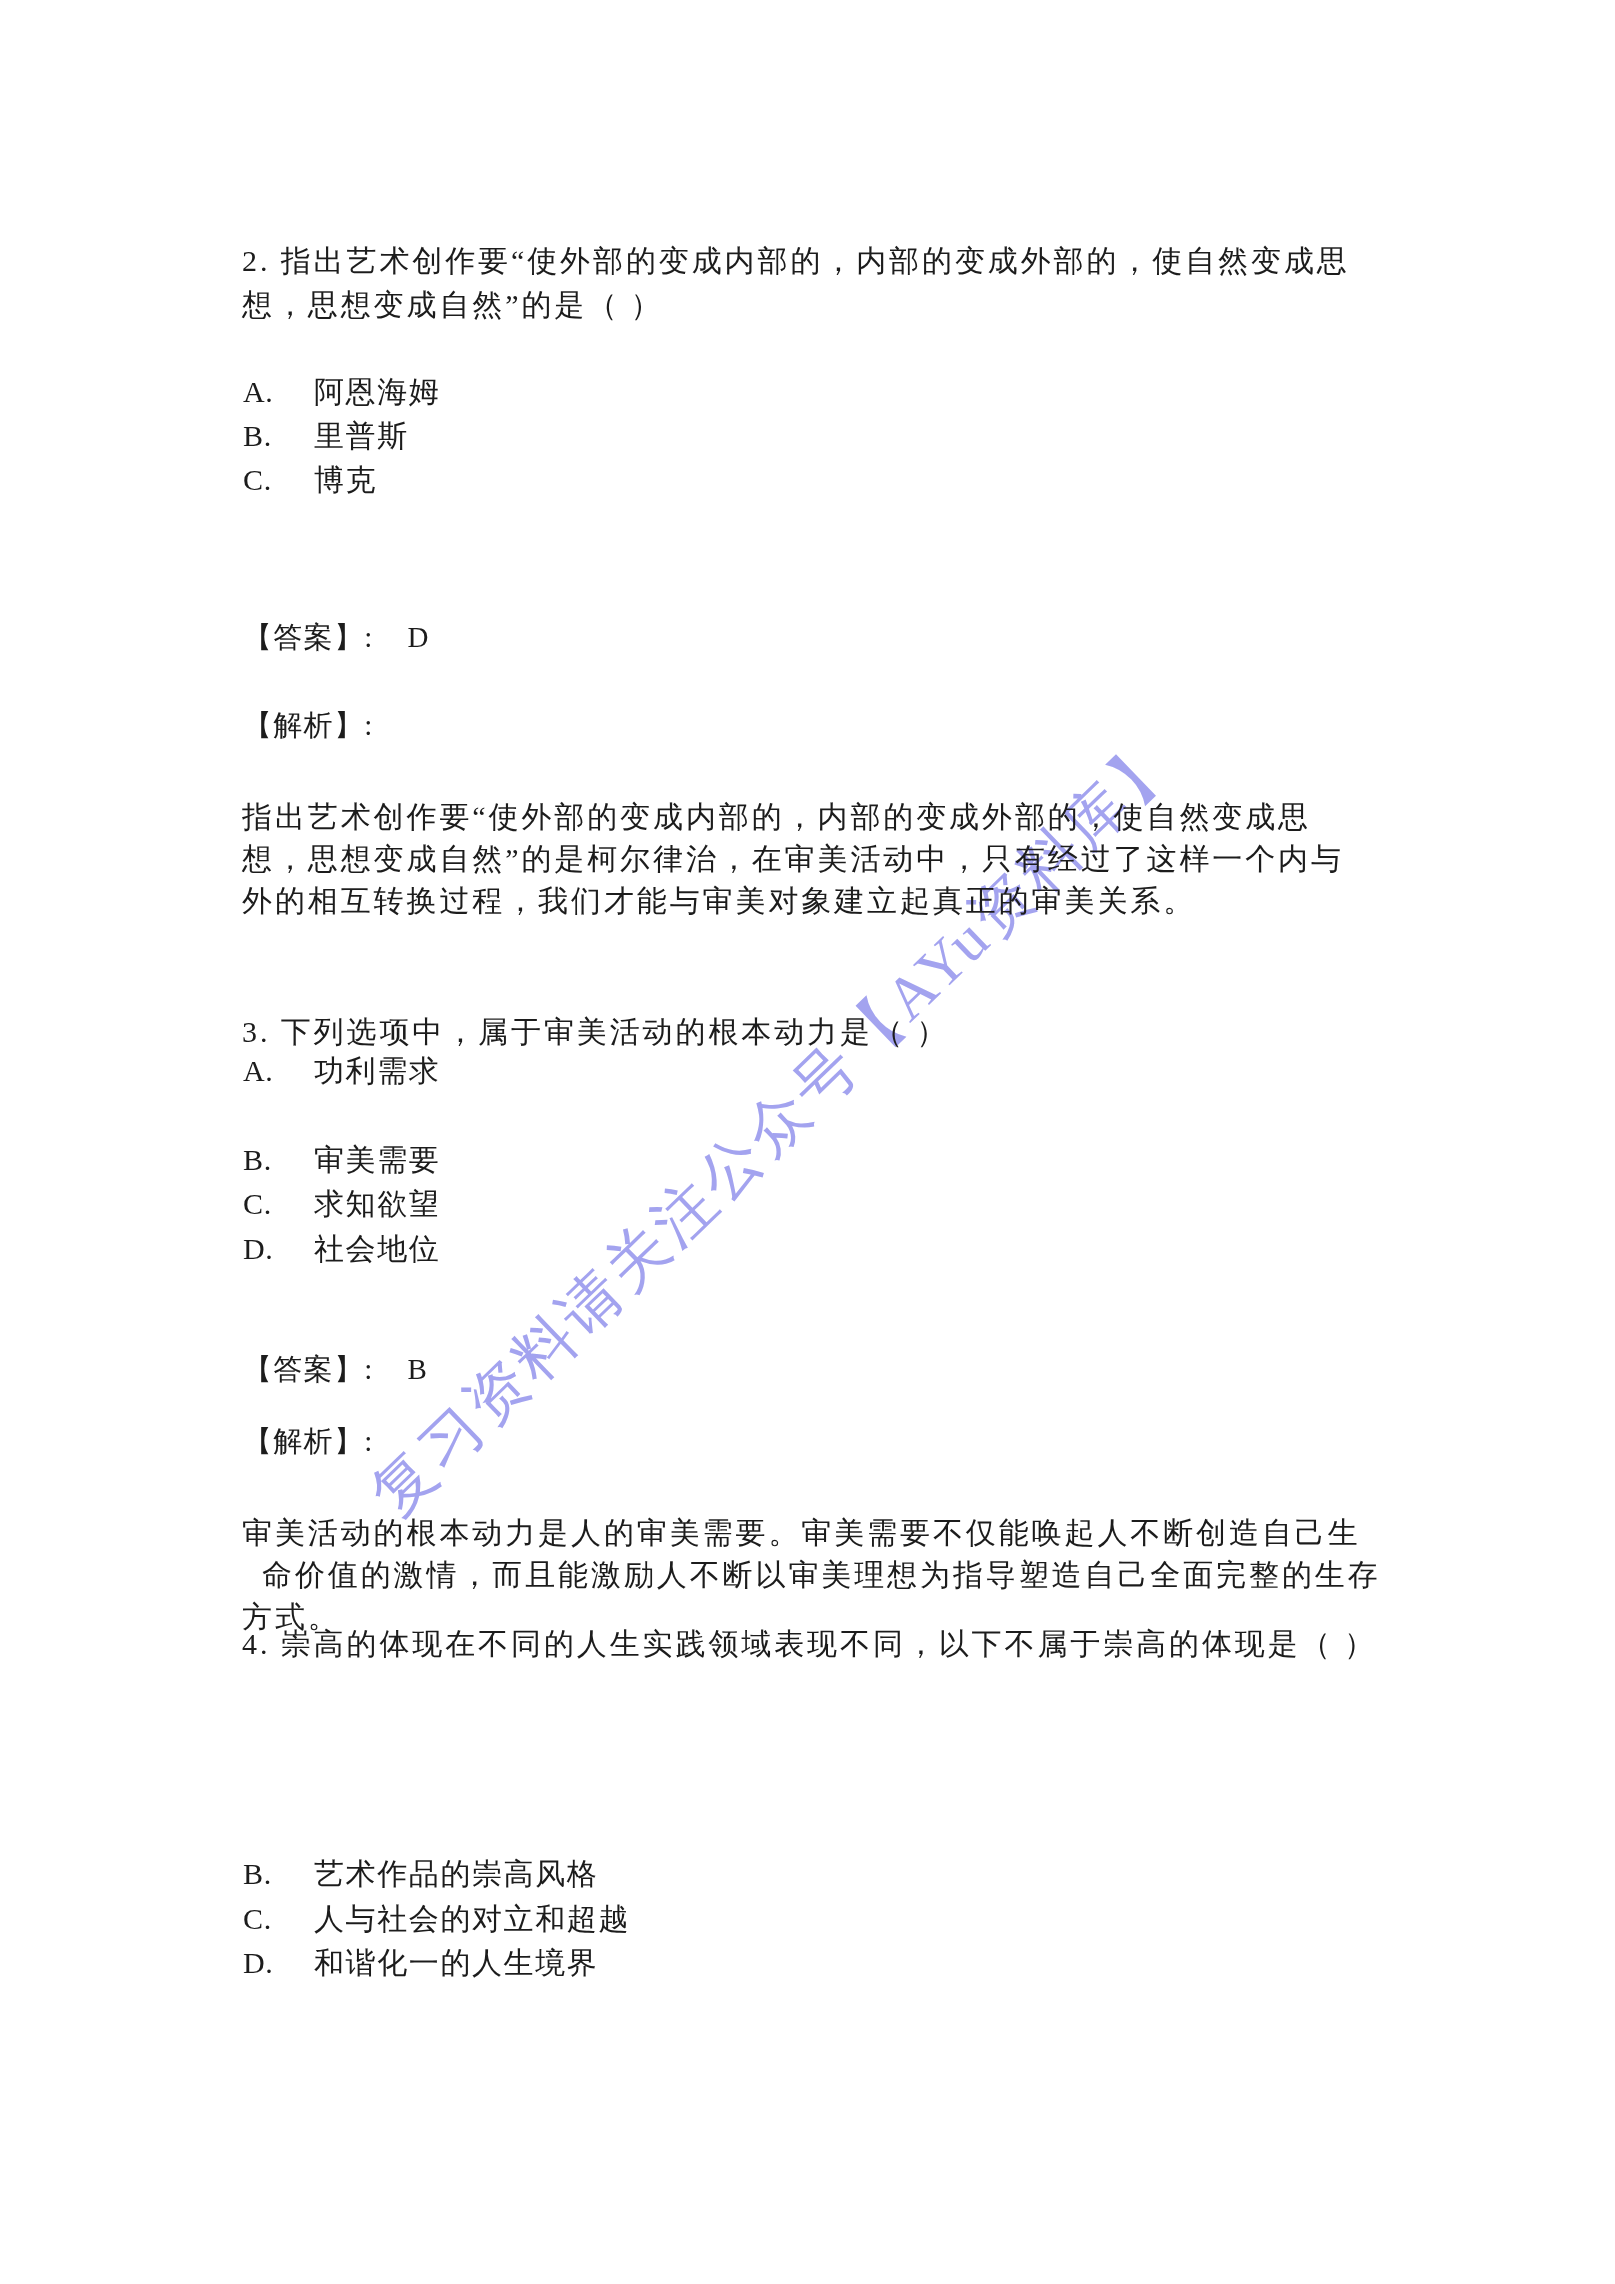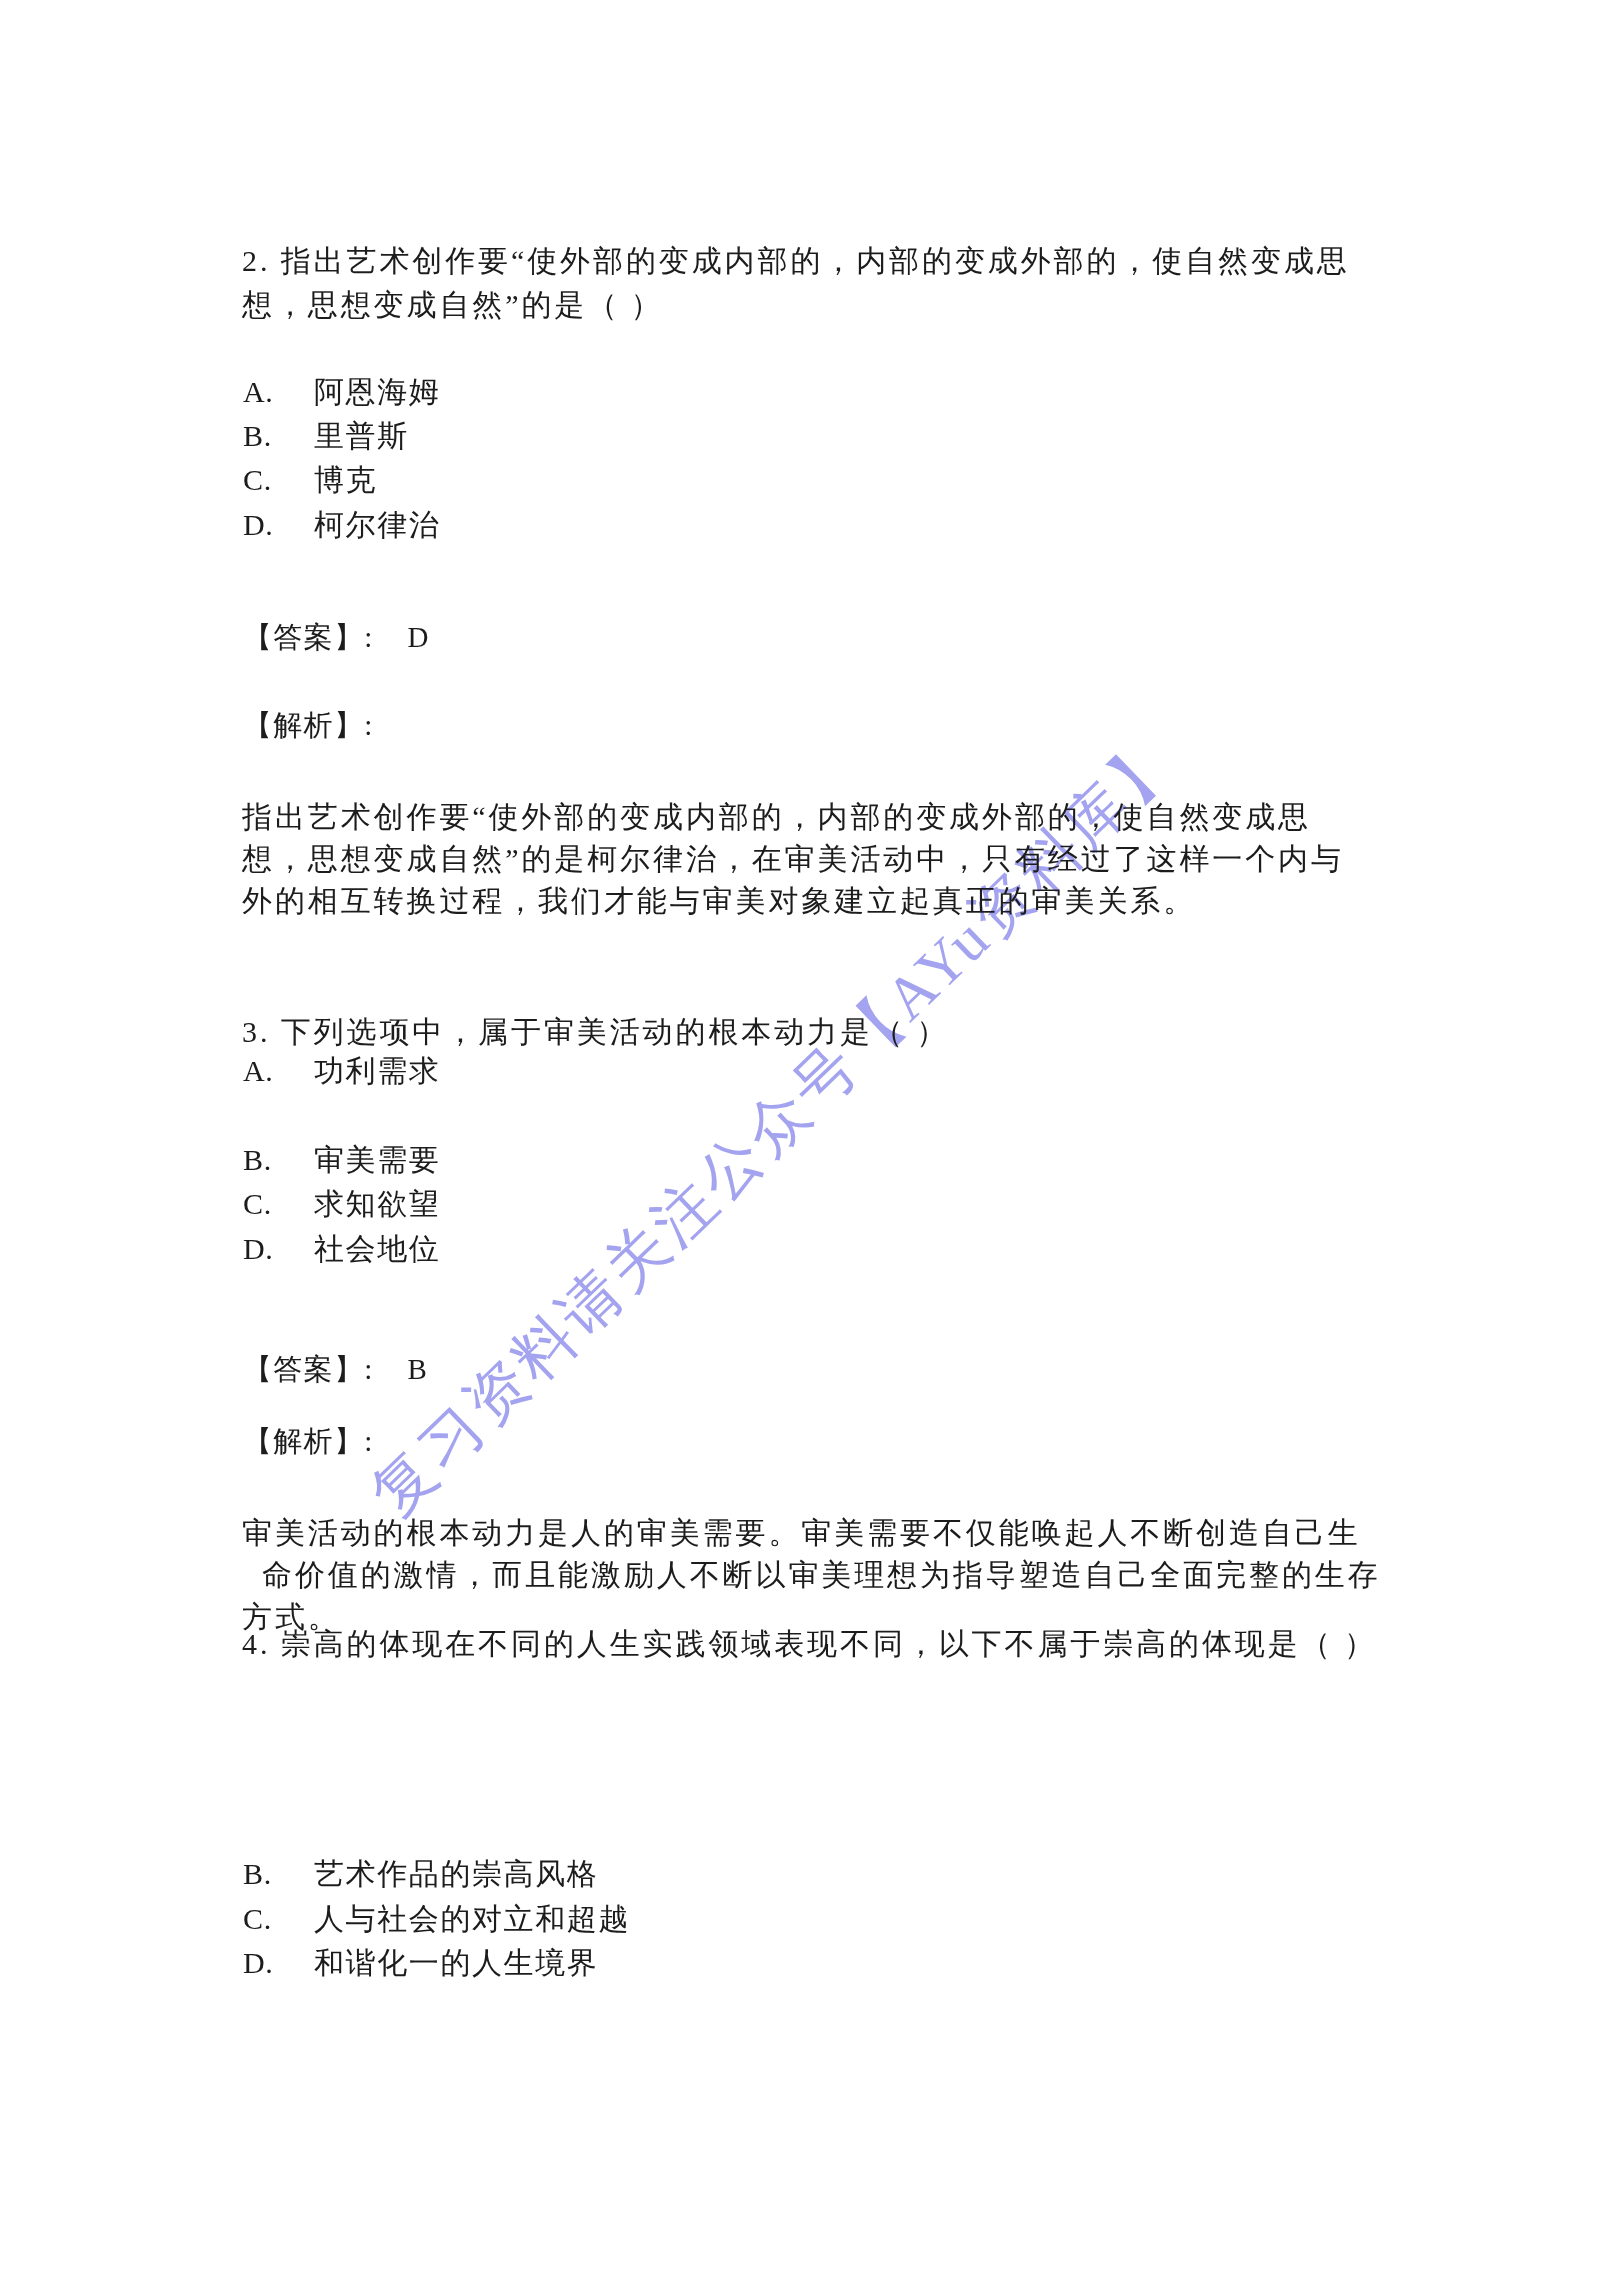--- a/index.html
+++ b/index.html
@@ -95,23 +95,20 @@
 
     <div class="optrow" style="top:375px;">
       <span class="letter">A.</span><span class="opttext">阿恩海姆</span>
     </div>
     <div class="optrow" style="top:419px;">
       <span class="letter">B.</span><span class="opttext">里普斯</span>
     </div>
     <div class="optrow" style="top:463px;">
       <span class="letter">C.</span><span class="opttext">博克</span>
     </div>
-    <div class="optrow" style="top:508px;">
-      <span class="letter">D.</span><span class="opttext">柯尔律治</span>
-    </div>
 
     <div class="tagline" style="top:621px;">
       <span>【答案】:</span><span class="answer-value">D</span>
     </div>
 
     <div class="tagline" style="top:709px;">
       <span>【解析】:</span>
     </div>
 
     <div class="para" style="top:796px;">

